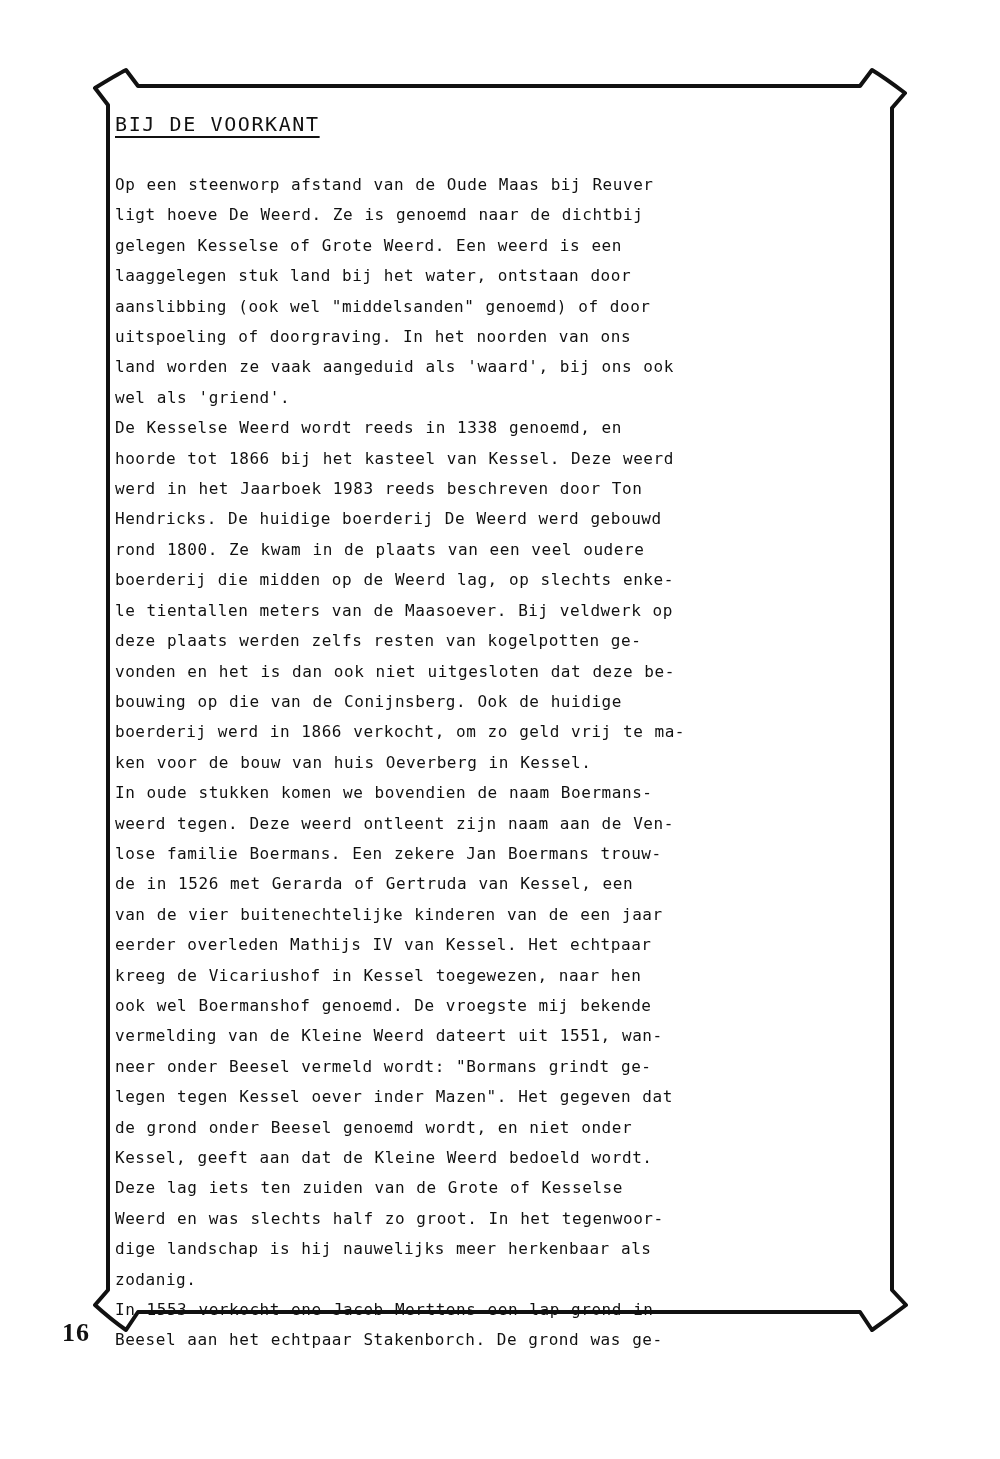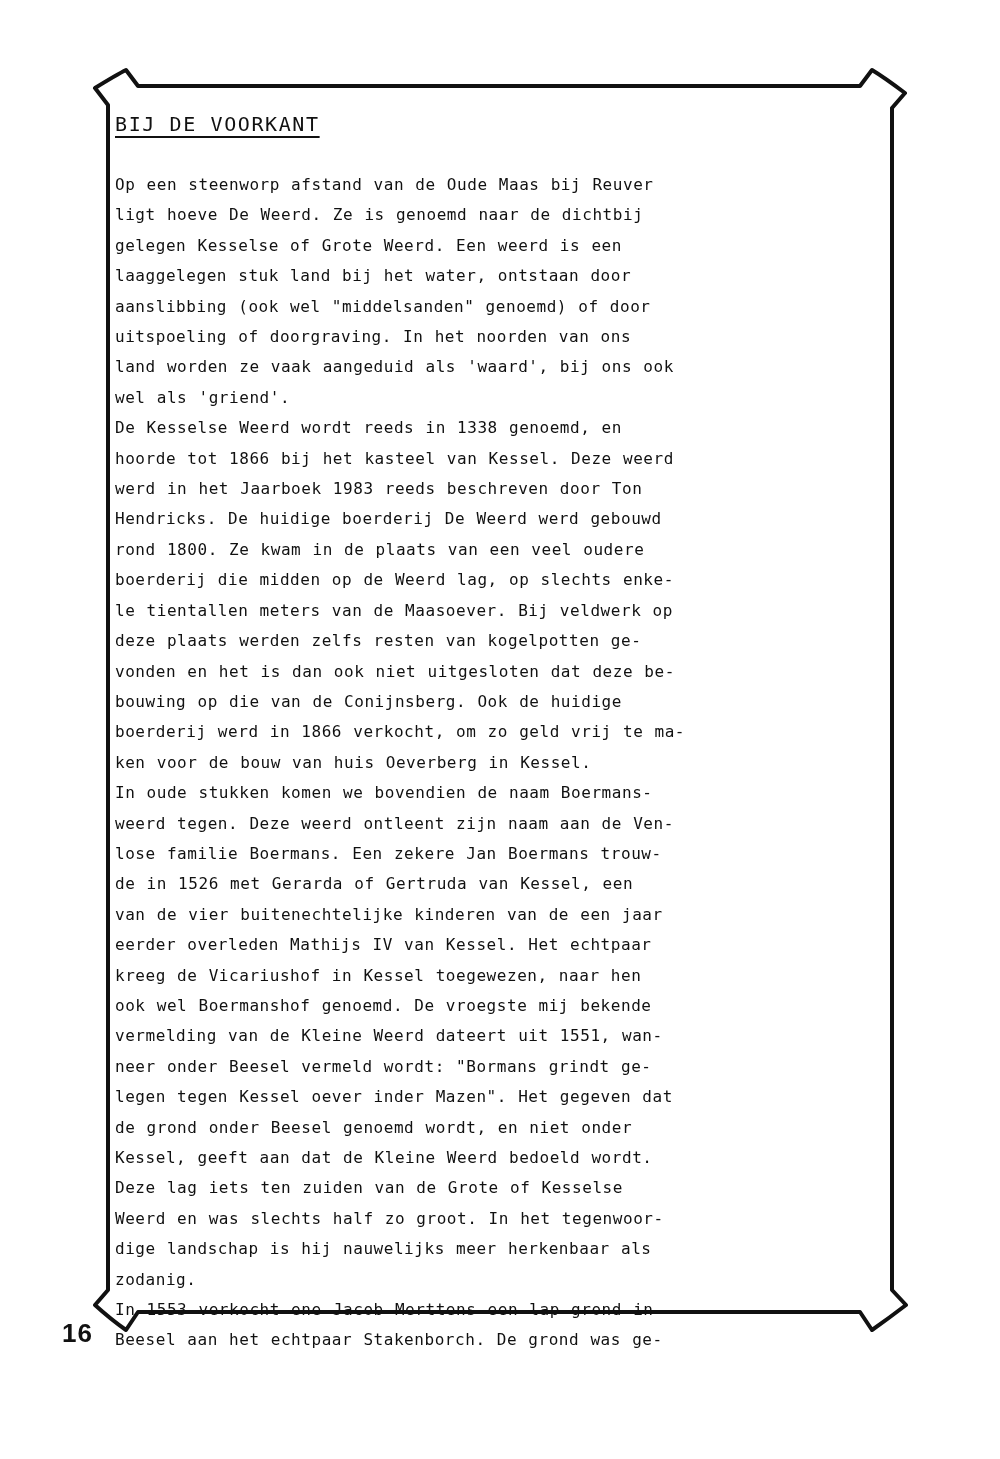--- a/index.html
+++ b/index.html
@@ -60,21 +60,21 @@
     word-spacing: 1px;
     margin: 0;
   }
 
   .page-number {
     position: absolute;
     left: 62px;
     top: 1318px;
     font-size: 26px;
     font-weight: bold;
-    font-family: Liberation Sans, sans-serif;
+    font-family: Liberation Serif, serif;
     letter-spacing: 1px;
   }
 </style>
 </head>
 <body>
 
 <div class="page">
 
   <svg class="frame-svg" viewBox="0 0 1000 1459">
     <path d="M 95 88

